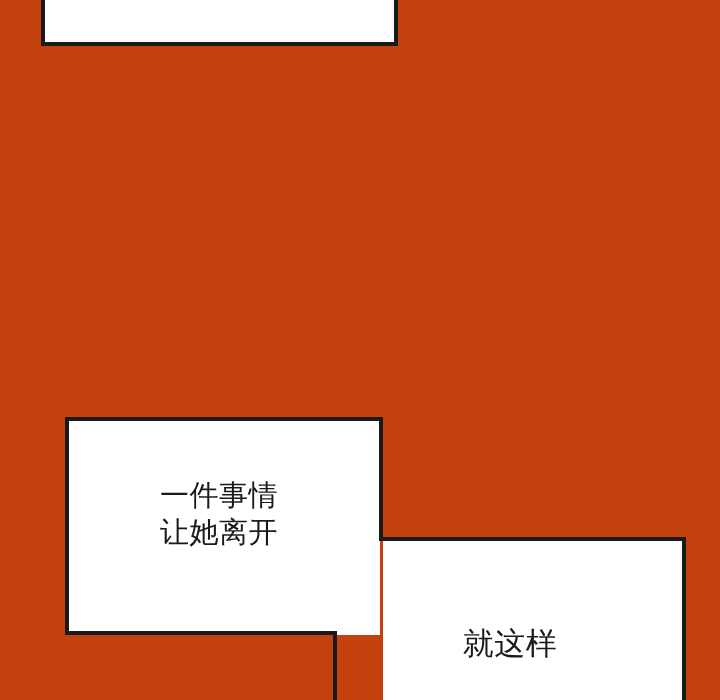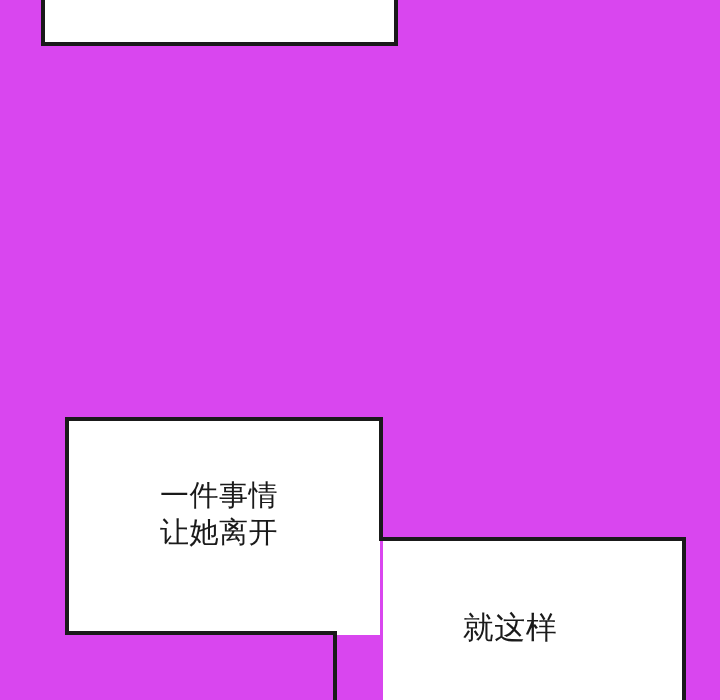--- a/index.html
+++ b/index.html
@@ -5,21 +5,21 @@
 <style>
   html, body {
     margin: 0;
     padding: 0;
     background: #ffffff;
   }
   #page {
     position: relative;
     width: 720px;
     height: 700px;
-    background: #d946ef;
+    background: #c2410c;
     overflow: hidden;
     font-family: "DejaVu Sans", "Liberation Sans", sans-serif;
   }
 
   
   .stroke {
     position: absolute;
     background: #1a1a1a;
   }
 
@@ -89,19 +89,19 @@
   <div class="panel-right">
 
     <div class="panel-fill" style="left:383px; top:537px; width:301px; height:163px;"></div>
 
     <div class="stroke" style="left:379px; top:537px; width:307px; height:4px;"></div>
 
     <div class="stroke" style="left:682px; top:537px; width:4px; height:163px;"></div>
 
     <div class="stroke" style="left:333px; top:631px; width:4px; height:69px;"></div>
 
-    <div class="speech clipped-bottom" style="left:448px; top:608px; width:124px; font-size:31px;">
+    <div class="speech clipped-bottom" style="left:448px; top:624px; width:124px; font-size:31px;">
       <span class="line">就这样</span>
       <span class="line faint"></span>
     </div>
   </div>
 
 </div>
 
 </body></html>

